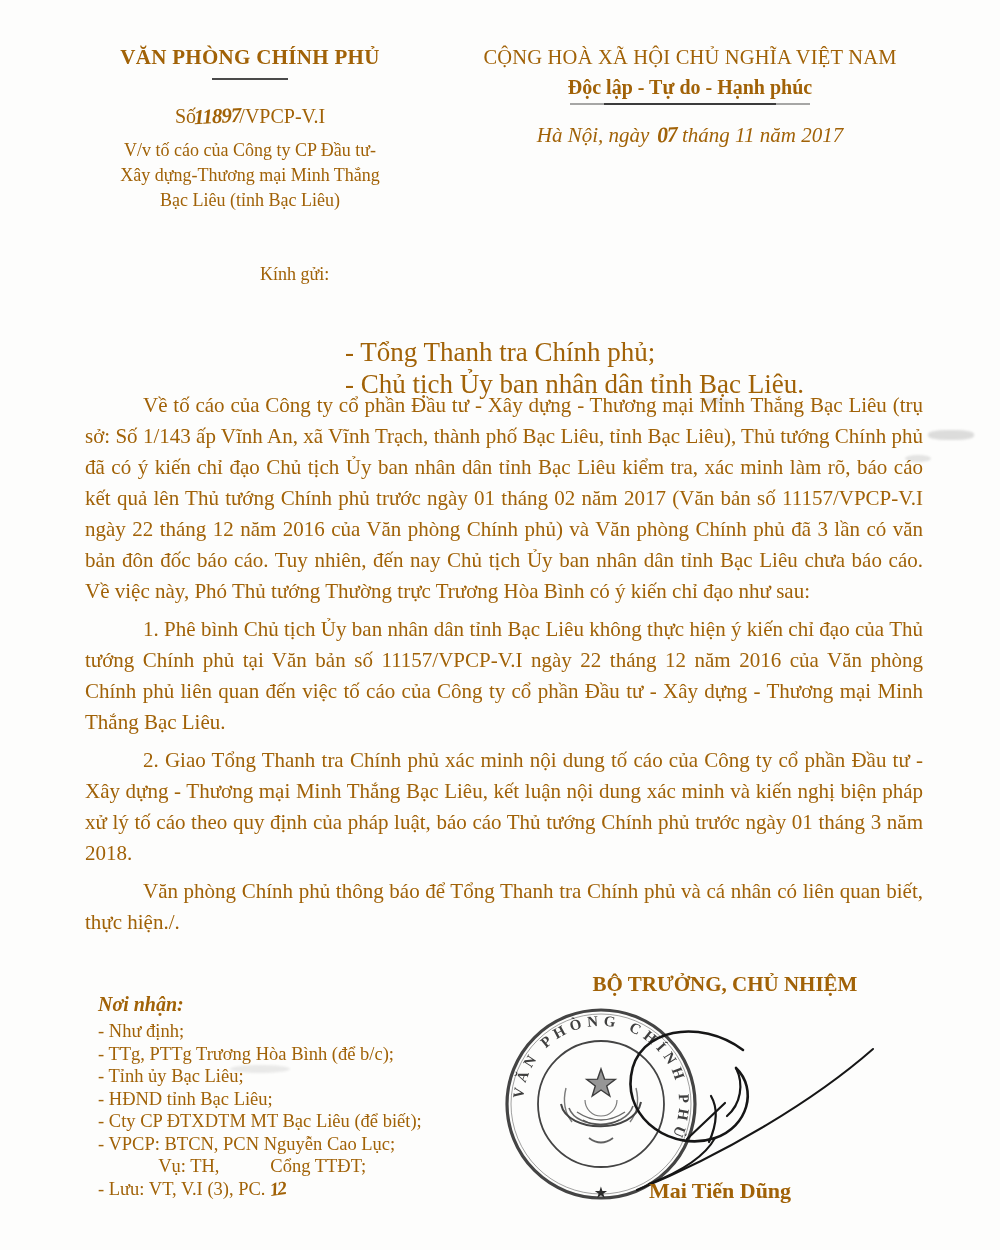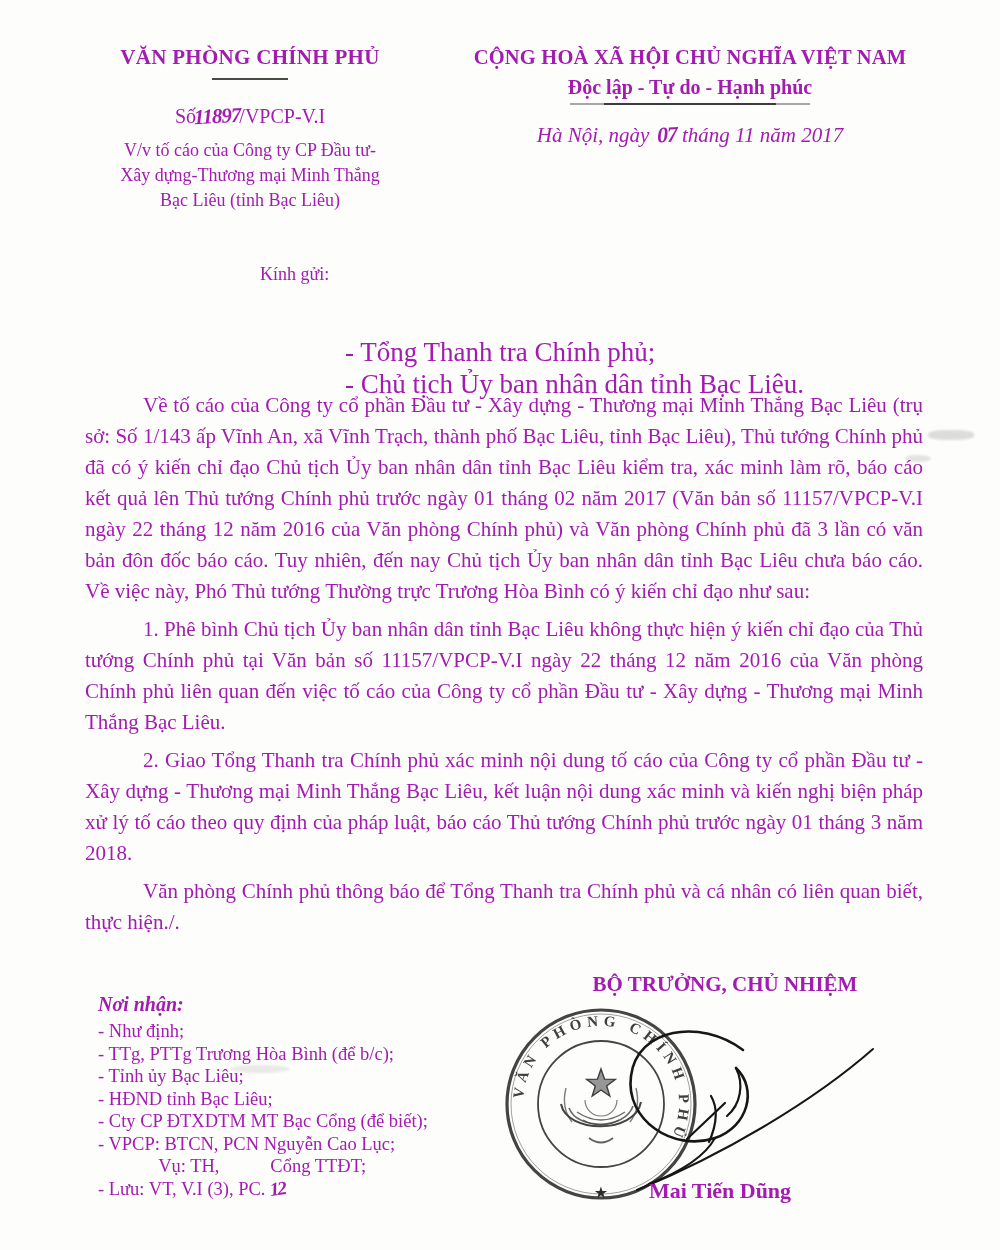--- a/index.html
+++ b/index.html
@@ -1,28 +1,28 @@
 <!DOCTYPE html>
 <html><head>
 <meta charset="utf-8">
 <style>
   html,body { margin:0; padding:0; background:#e8e8e8; }
   .page {
     position:relative; width:1000px; height:1250px; margin:0 auto;
-    background:#fdfdfc; color:#a21caf; overflow:hidden;
+    background:#fdfdfc; color:#a16207; overflow:hidden;
     font-family:"Liberation Serif","DejaVu Serif",serif;
   }
   
   .header-left { position:absolute; left:55px; top:45px; width:390px; text-align:center; }
   .org-name { font-weight:bold; font-size:21px; letter-spacing:.3px; }
   .org-underline { width:76px; height:2px; background:#4a4a4a; margin:8px auto 0; }
   .doc-number { margin-top:24px; font-size:20px; white-space:nowrap; }
   .subject { margin-top:9px; font-size:18px; line-height:25px; }
   .header-right { position:absolute; left:425px; top:46px; width:530px; text-align:center; }
-  .national-title { font-weight:bold; font-size:20.5px; letter-spacing:.2px; }
+  .national-title { font-weight:normal; font-size:20.5px; letter-spacing:.2px; }
   .motto { font-weight:bold; font-size:20px; margin-top:7px; }
   .motto-underline { width:172px; height:1.6px; background:#3c3c3c; margin:4px auto 0;
     box-shadow:-34px 0 0 0 rgba(60,60,60,.45), 34px 0 0 0 rgba(60,60,60,.45); }
   .date-line { margin-top:17px; font-style:italic; font-size:21px; }
   
   .hand { display:inline-block; font-style:italic; font-weight:bold;
     letter-spacing:-1px; transform:rotate(-3deg); }
   .hand-no { margin:0 -1px 0 -2px; font-size:21px; }
   .hand-day { margin:0 0 0 2px; font-size:22px; }
   .hand-paraph { font-size:19px; transform:rotate(-8deg); letter-spacing:-2px; }
@@ -86,21 +86,21 @@
   </div>
 
   <div class="signer-title">BỘ TRƯỞNG, CHỦ NHIỆM</div>
 
   <div class="noi-nhan">
     <div class="noi-nhan-label">Nơi nhận:</div>
     <div class="cc-line">- Như định;</div>
     <div class="cc-line">- TTg, PTTg Trương Hòa Bình (để b/c);</div>
     <div class="cc-line">- Tỉnh ủy Bạc Liêu;</div>
     <div class="cc-line">- HĐND tỉnh Bạc Liêu;</div>
-    <div class="cc-line">- Cty CP ĐTXDTM MT Bạc Cổng (để biết);</div>
+    <div class="cc-line">- Cty CP ĐTXDTM MT Bạc Liêu (để biết);</div>
     <div class="cc-line">- VPCP: BTCN, PCN Nguyễn Cao Lục;</div>
     <div class="cc-line">             Vụ: TH,           Cổng TTĐT;</div>
     <div class="cc-line"><span>- Lưu: VT, V.I (3), PC.</span> <span class="hand hand-paraph">12</span></div>
   </div>
 
   <svg class="seal-sig" viewBox="0 0 475 245">
     <g stroke="#2b2b2b" fill="none" opacity="0.88">
       <circle cx="136" cy="112" r="94" stroke-width="3.2"></circle>
       <circle cx="136" cy="112" r="90" stroke-width="1" opacity="0.5"></circle>
       <circle cx="136" cy="112" r="63" stroke-width="1.8"></circle>

